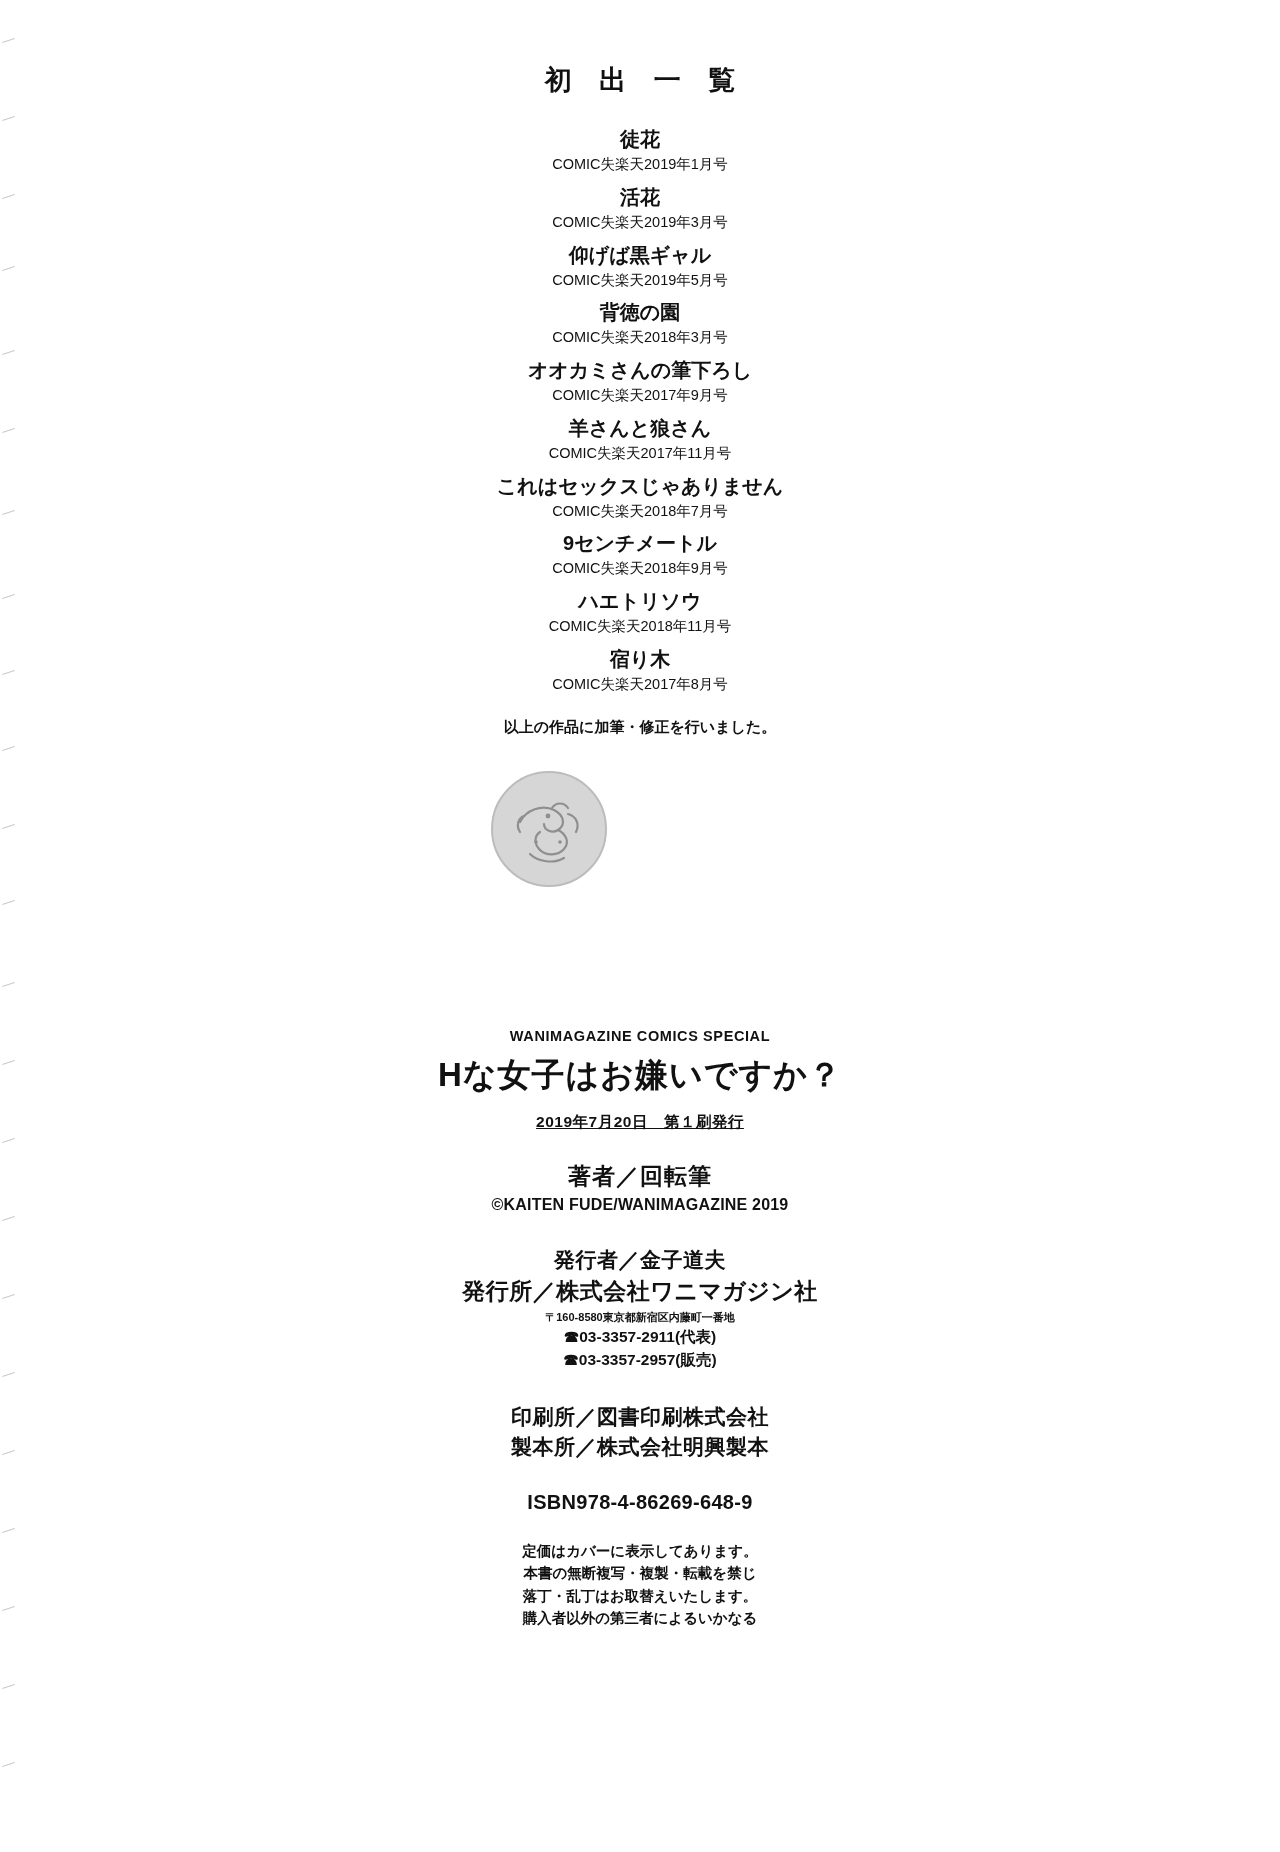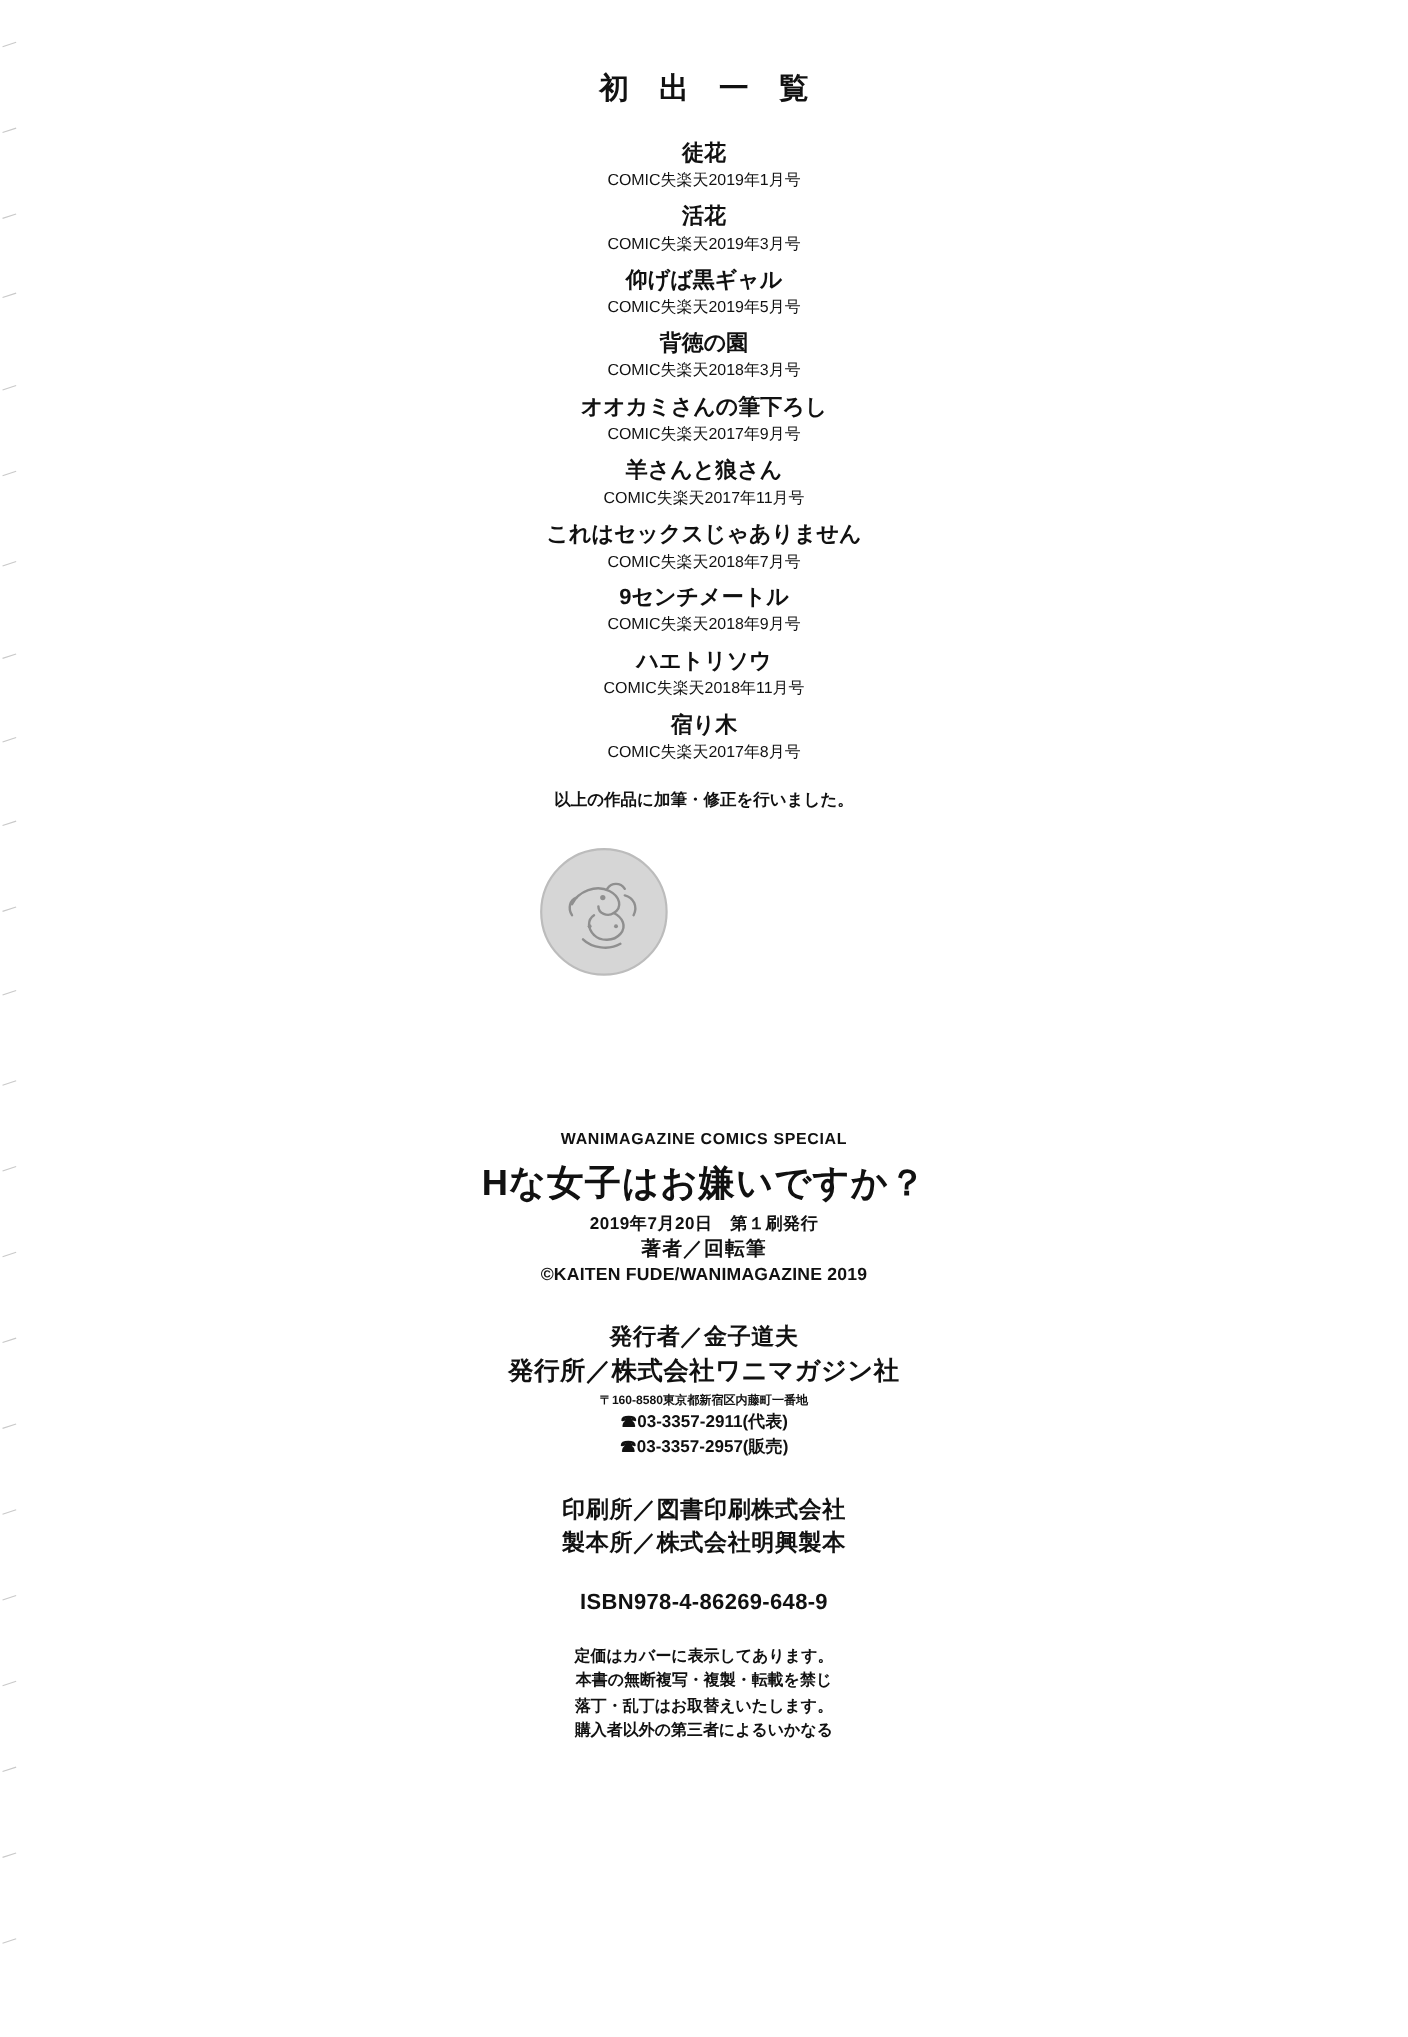--- a/index.html
+++ b/index.html
@@ -102,26 +102,28 @@
   }
   .imprint-booktitle {
     font-size: 33px;
     font-weight: bold;
     margin-top: 9px;
     letter-spacing: 1px;
   }
   .imprint-date {
     font-size: 15.5px;
     font-weight: bold;
-    margin-top: 4px;
-    letter-spacing: 0.5px;
+    margin-top: 14px;
+    letter-spacing: 0.5px;
+    text-decoration: underline;
   }
   .imprint-author {
-    font-size: 18px;
-    font-weight: bold;
+    font-size: 23px;
+    font-weight: bold;
+    margin-top: 28px;
     letter-spacing: 1px;
   }
   .imprint-copyright {
     font-size: 16px;
     font-weight: bold;
     margin-top: 4px;
     letter-spacing: 0.2px;
   }
   .imprint-pubperson {
     font-size: 21px;

